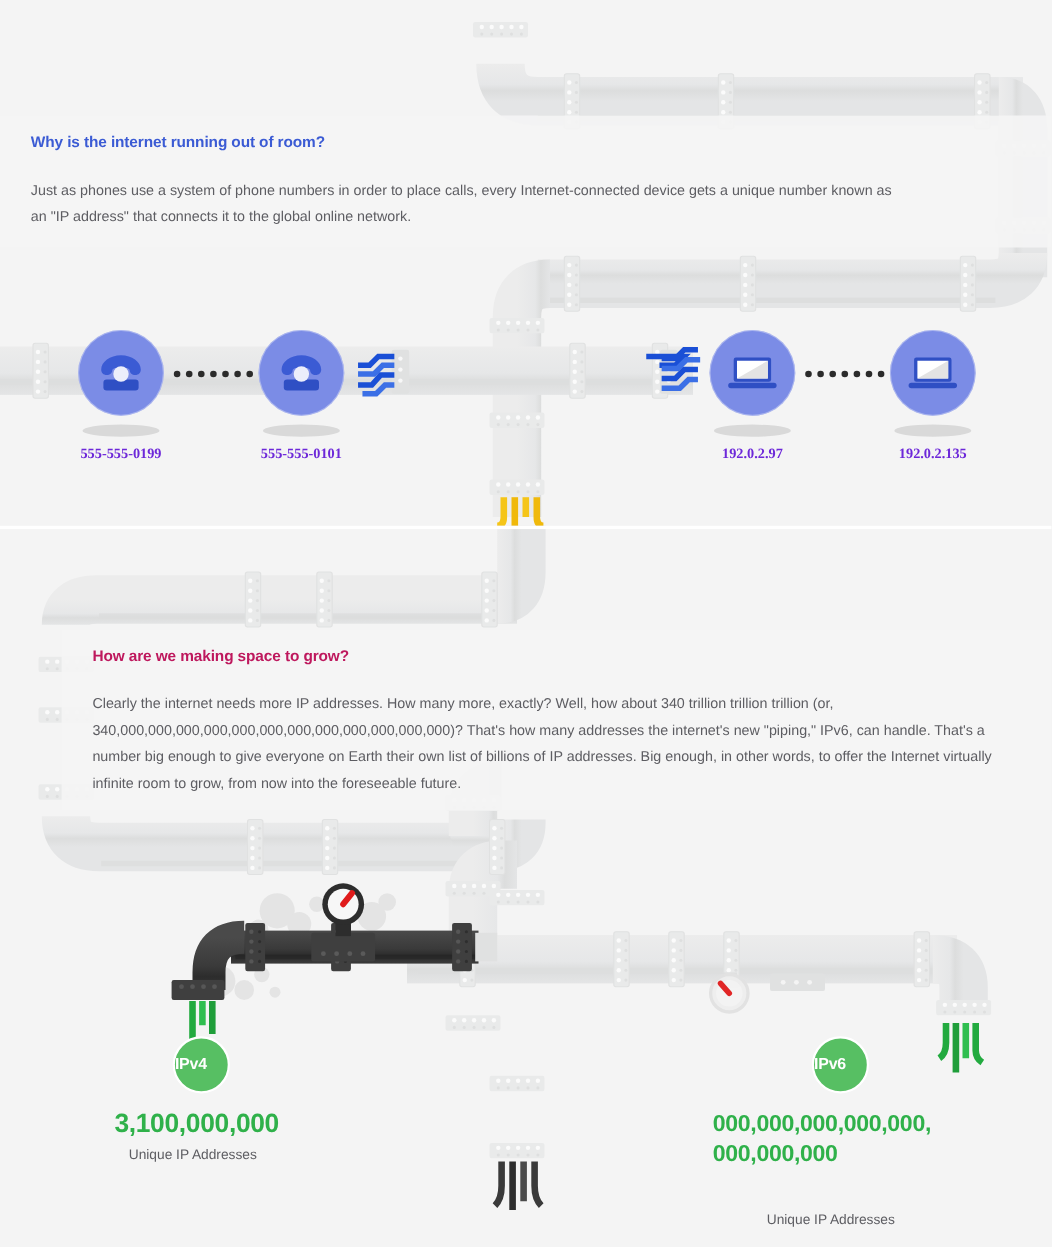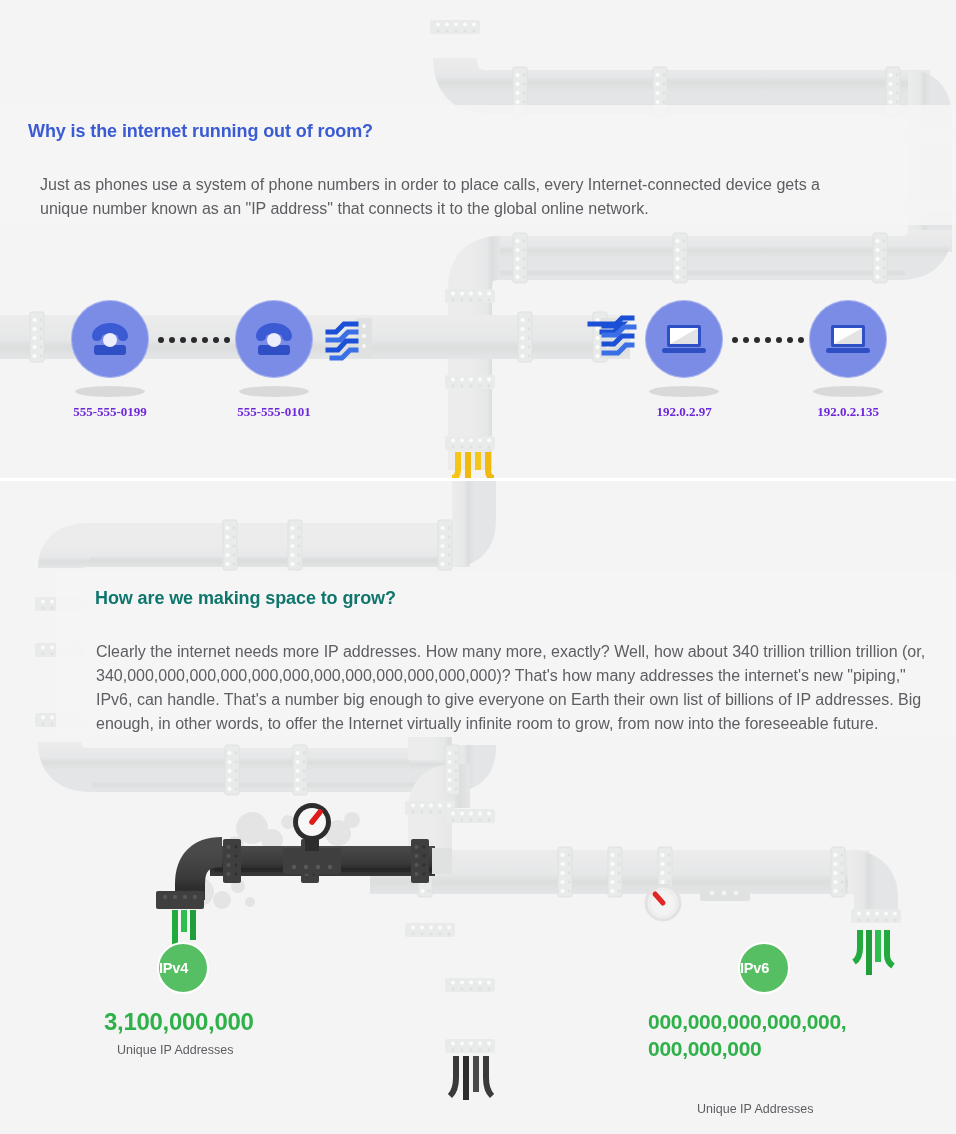--- a/index.html
+++ b/index.html
@@ -17,30 +17,30 @@
     position:absolute;left:0;width:956px;height:3px;background:#ffffff;
   }
 
   
   .panel{position:absolute;background:rgba(244,244,244,0.93);}
   .panel-1{left:0;top:105px;width:956px;height:120px;}
   .panel-2{left:56px;top:572px;width:900px;height:165px;}
 
   h2{
     margin:0;
-    font-size:18px;
+    font-size:14px;
     font-weight:bold;
     letter-spacing:-0.1px;
   }
   .h-blue{color:#3b5bd4;}
-  .h-green{color:#0f766e;margin-left:11px;}
+  .h-green{color:#be185d;}
 
   p.body{
-    margin:12px;
-    font-size:16px;
+    margin:0;
+    font-size:13px;
     line-height:24px;
     color:#5d5d62;
   }
 
   .sec1-head{position:absolute;left:28px;top:121px;}
   .sec1-text{position:absolute;left:28px;top:161px;width:800px;}
 
   .sec2-head{position:absolute;left:84px;top:588px;}
   .sec2-text{position:absolute;left:84px;top:628px;width:840px;}
 

